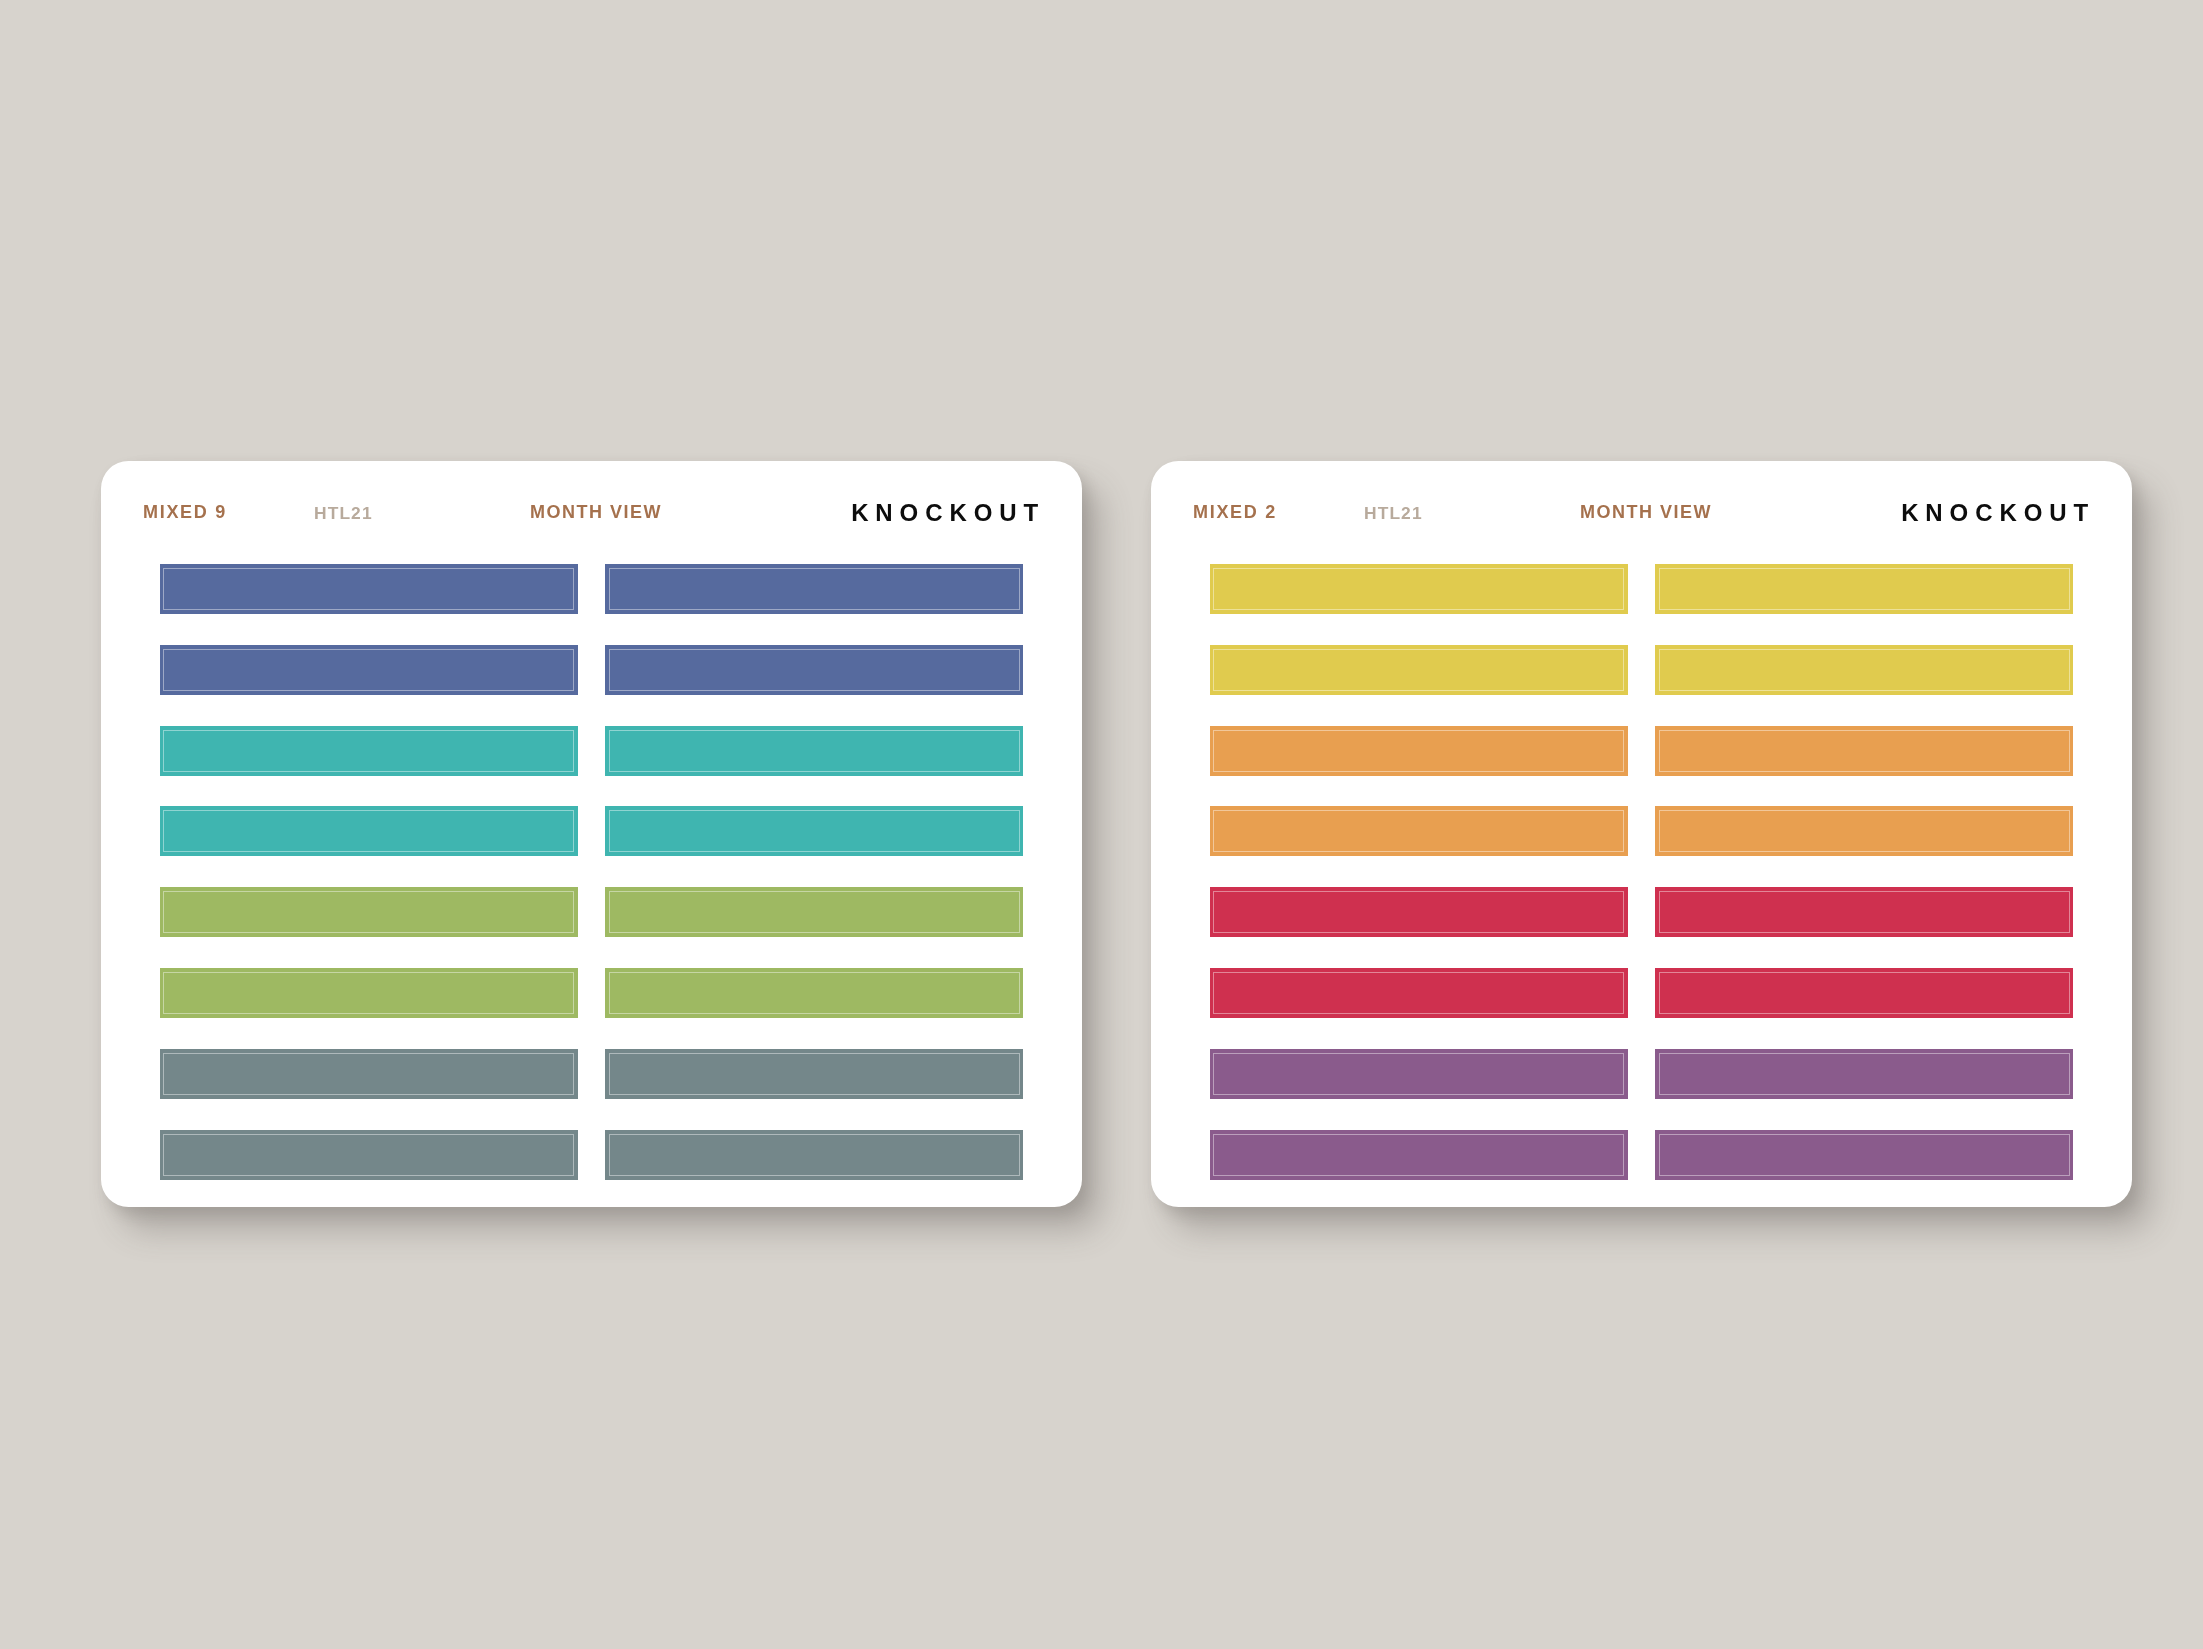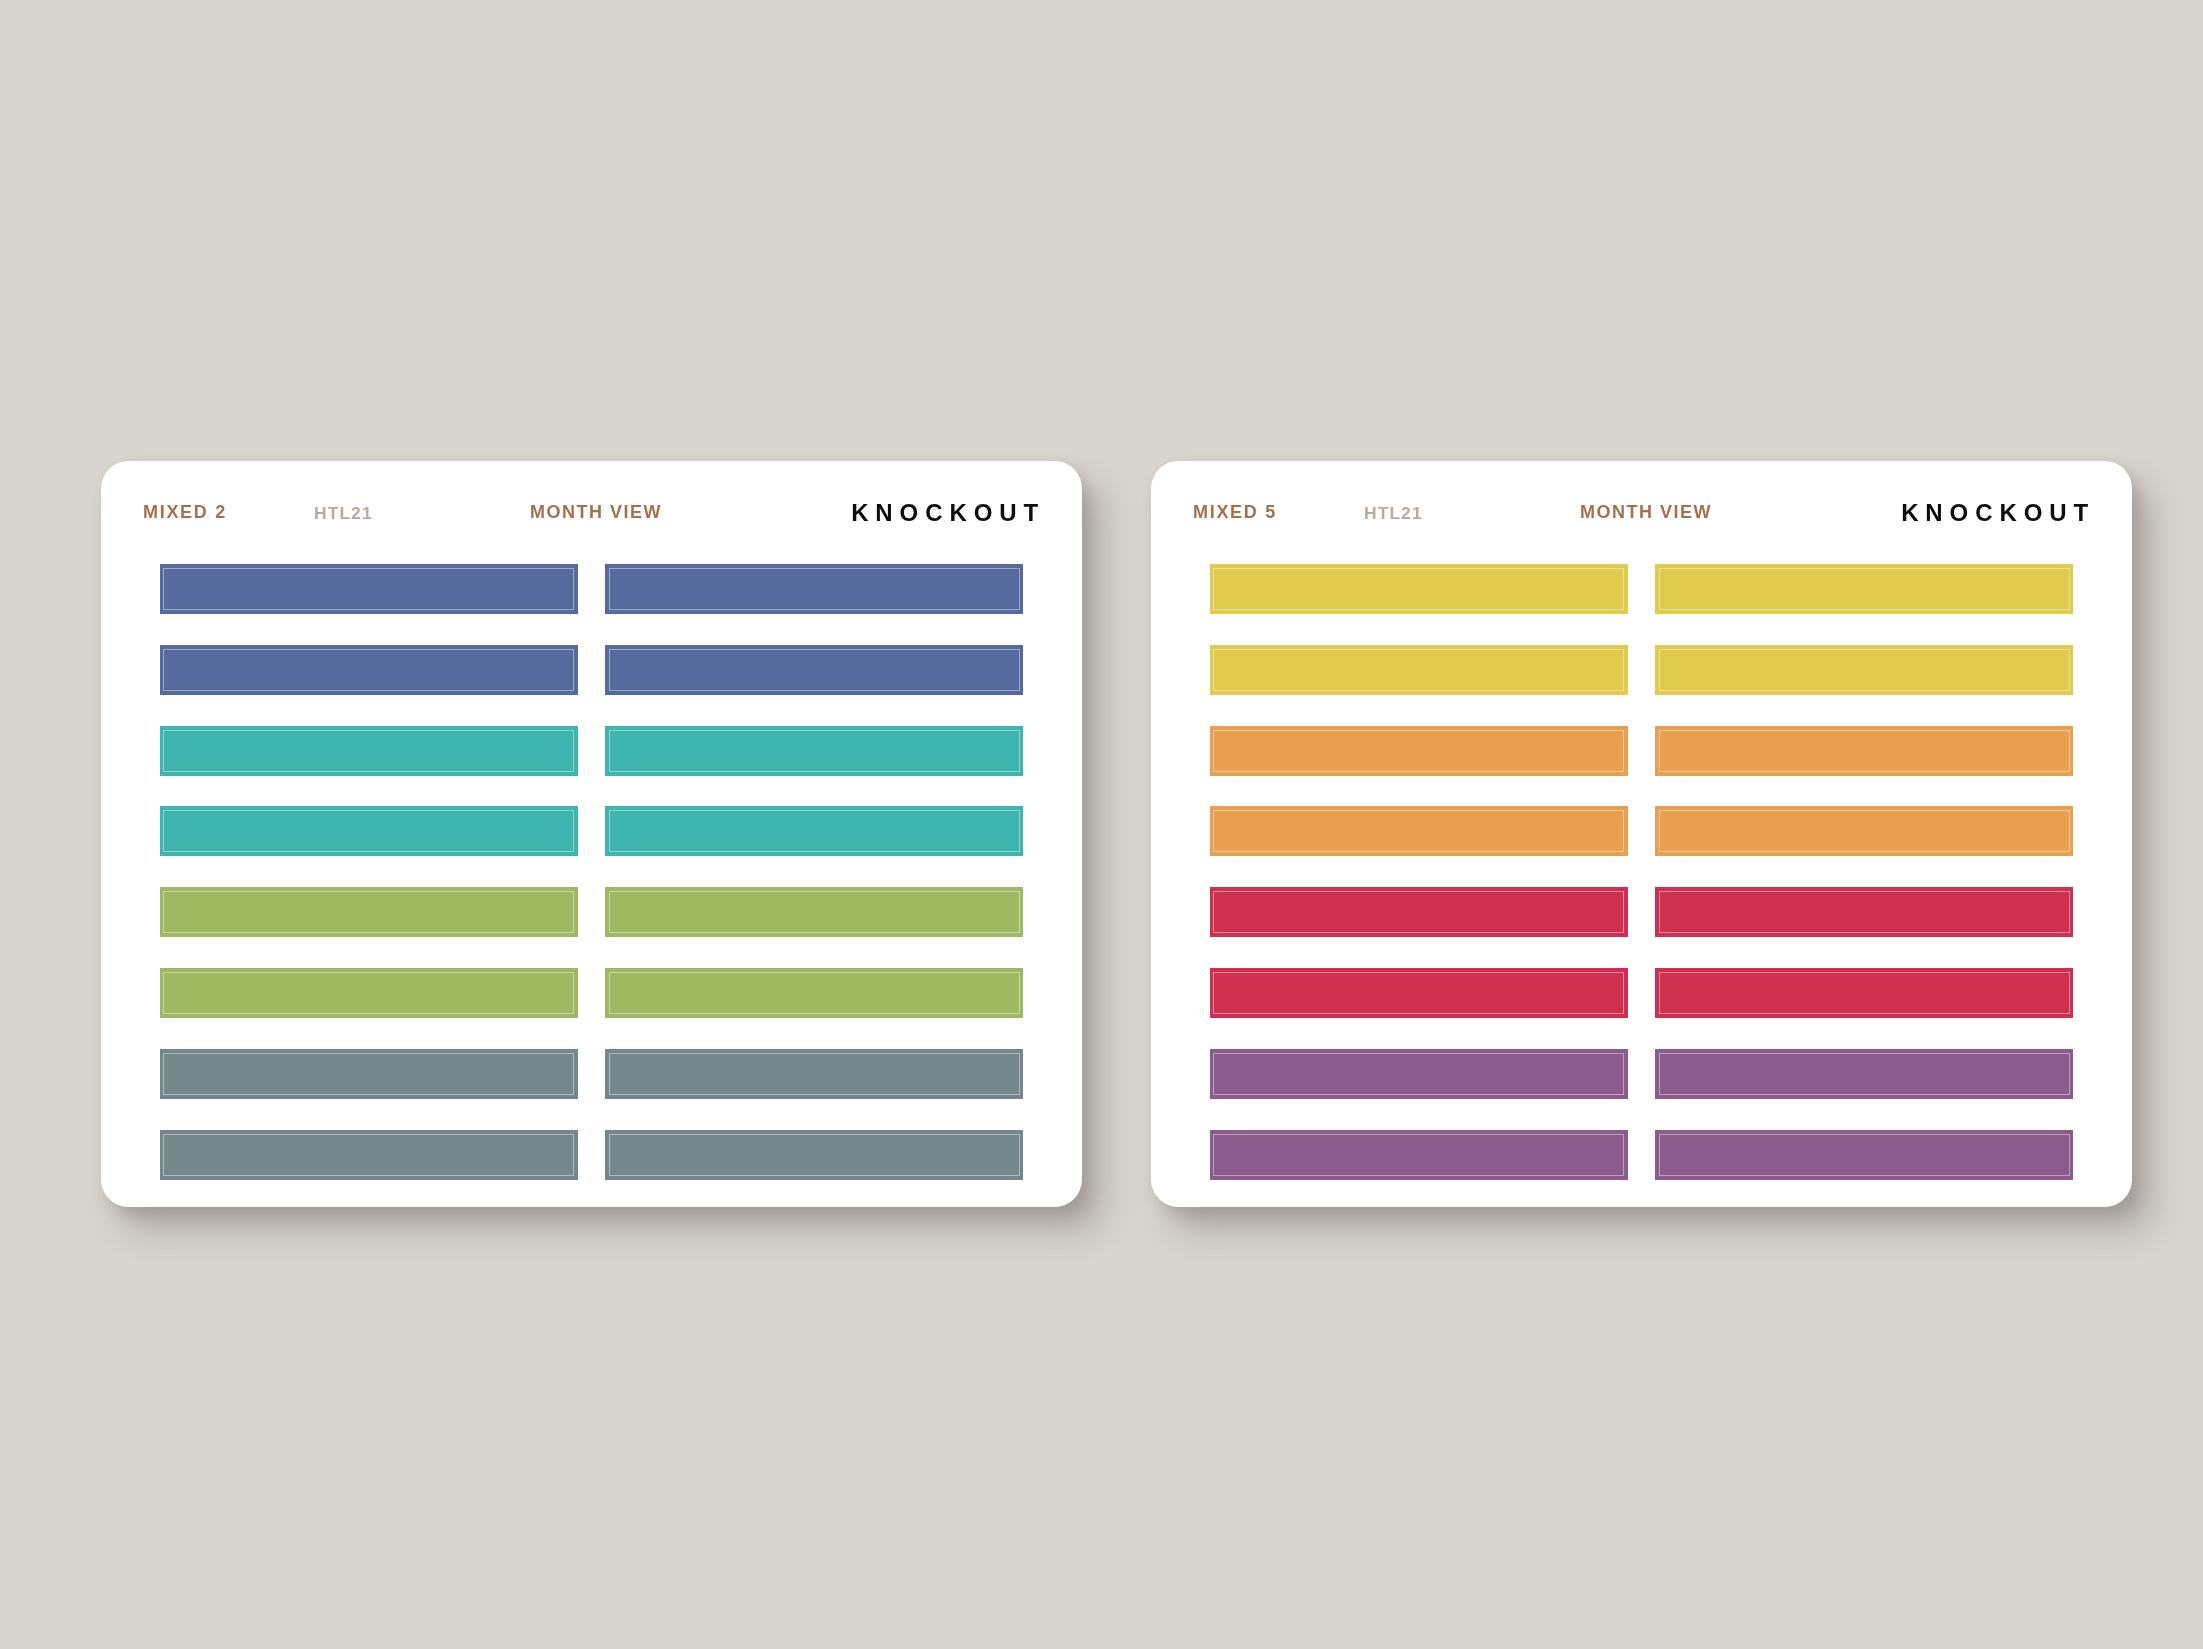--- a/index.html
+++ b/index.html
@@ -126,98 +126,98 @@
     pointer-events: none;
   }
 </style>
 </head>
 <body style="background: rgb(215, 211, 205);">
 
 <div id="stage">
 
   <div class="sheet" id="sheet-left">
     <div class="sheet-header">
+      <div class="hdr-label pos-label">MIXED 9</div>
+      <div class="hdr-code pos-code">HTL21</div>
+      <div class="hdr-view pos-view">MONTH VIEW</div>
+      <div class="hdr-brand pos-brand">KNOCKOUT</div>
+    </div>
+    <div class="sticker-grid">
+        <div class="sticker-row" style="top: 0px;">
+          <div class="sticker" style="background: rgb(86, 106, 158);"></div>
+          <div class="sticker" style="background: rgb(86, 106, 158);"></div>
+        </div>
+        <div class="sticker-row" style="top: 81px;">
+          <div class="sticker" style="background: rgb(86, 106, 158);"></div>
+          <div class="sticker" style="background: rgb(86, 106, 158);"></div>
+        </div>
+        <div class="sticker-row" style="top: 162px;">
+          <div class="sticker" style="background: rgb(63, 181, 176);"></div>
+          <div class="sticker" style="background: rgb(63, 181, 176);"></div>
+        </div>
+        <div class="sticker-row" style="top: 242px;">
+          <div class="sticker" style="background: rgb(63, 181, 176);"></div>
+          <div class="sticker" style="background: rgb(63, 181, 176);"></div>
+        </div>
+        <div class="sticker-row" style="top: 323px;">
+          <div class="sticker" style="background: rgb(158, 185, 98);"></div>
+          <div class="sticker" style="background: rgb(158, 185, 98);"></div>
+        </div>
+        <div class="sticker-row" style="top: 404px;">
+          <div class="sticker" style="background: rgb(158, 185, 98);"></div>
+          <div class="sticker" style="background: rgb(158, 185, 98);"></div>
+        </div>
+        <div class="sticker-row" style="top: 485px;">
+          <div class="sticker" style="background: rgb(116, 135, 138);"></div>
+          <div class="sticker" style="background: rgb(116, 135, 138);"></div>
+        </div>
+        <div class="sticker-row" style="top: 566px;">
+          <div class="sticker" style="background: rgb(116, 135, 138);"></div>
+          <div class="sticker" style="background: rgb(116, 135, 138);"></div>
+        </div>
+      </div>
+  </div>
+
+  <div class="sheet" id="sheet-right">
+    <div class="sheet-header">
       <div class="hdr-label pos-label">MIXED 2</div>
       <div class="hdr-code pos-code">HTL21</div>
       <div class="hdr-view pos-view">MONTH VIEW</div>
       <div class="hdr-brand pos-brand">KNOCKOUT</div>
     </div>
     <div class="sticker-grid">
         <div class="sticker-row" style="top: 0px;">
-          <div class="sticker" style="background: rgb(86, 106, 158);"></div>
-          <div class="sticker" style="background: rgb(86, 106, 158);"></div>
+          <div class="sticker" style="background: rgb(224, 203, 78);"></div>
+          <div class="sticker" style="background: rgb(224, 203, 78);"></div>
         </div>
         <div class="sticker-row" style="top: 81px;">
-          <div class="sticker" style="background: rgb(86, 106, 158);"></div>
-          <div class="sticker" style="background: rgb(86, 106, 158);"></div>
+          <div class="sticker" style="background: rgb(224, 203, 78);"></div>
+          <div class="sticker" style="background: rgb(224, 203, 78);"></div>
         </div>
         <div class="sticker-row" style="top: 162px;">
-          <div class="sticker" style="background: rgb(63, 181, 176);"></div>
-          <div class="sticker" style="background: rgb(63, 181, 176);"></div>
+          <div class="sticker" style="background: rgb(232, 159, 80);"></div>
+          <div class="sticker" style="background: rgb(232, 159, 80);"></div>
         </div>
         <div class="sticker-row" style="top: 242px;">
-          <div class="sticker" style="background: rgb(63, 181, 176);"></div>
-          <div class="sticker" style="background: rgb(63, 181, 176);"></div>
+          <div class="sticker" style="background: rgb(232, 159, 80);"></div>
+          <div class="sticker" style="background: rgb(232, 159, 80);"></div>
         </div>
         <div class="sticker-row" style="top: 323px;">
-          <div class="sticker" style="background: rgb(158, 185, 98);"></div>
-          <div class="sticker" style="background: rgb(158, 185, 98);"></div>
+          <div class="sticker" style="background: rgb(207, 48, 79);"></div>
+          <div class="sticker" style="background: rgb(207, 48, 79);"></div>
         </div>
         <div class="sticker-row" style="top: 404px;">
-          <div class="sticker" style="background: rgb(158, 185, 98);"></div>
-          <div class="sticker" style="background: rgb(158, 185, 98);"></div>
+          <div class="sticker" style="background: rgb(207, 48, 79);"></div>
+          <div class="sticker" style="background: rgb(207, 48, 79);"></div>
         </div>
         <div class="sticker-row" style="top: 485px;">
-          <div class="sticker" style="background: rgb(116, 135, 138);"></div>
-          <div class="sticker" style="background: rgb(116, 135, 138);"></div>
+          <div class="sticker" style="background: rgb(138, 91, 140);"></div>
+          <div class="sticker" style="background: rgb(138, 91, 140);"></div>
         </div>
         <div class="sticker-row" style="top: 566px;">
-          <div class="sticker" style="background: rgb(116, 135, 138);"></div>
-          <div class="sticker" style="background: rgb(116, 135, 138);"></div>
+          <div class="sticker" style="background: rgb(138, 91, 140);"></div>
+          <div class="sticker" style="background: rgb(138, 91, 140);"></div>
         </div>
       </div>
   </div>
 
-  <div class="sheet" id="sheet-right">
-    <div class="sheet-header">
-      <div class="hdr-label pos-label">MIXED 5</div>
-      <div class="hdr-code pos-code">HTL21</div>
-      <div class="hdr-view pos-view">MONTH VIEW</div>
-      <div class="hdr-brand pos-brand">KNOCKOUT</div>
-    </div>
-    <div class="sticker-grid">
-        <div class="sticker-row" style="top: 0px;">
-          <div class="sticker" style="background: rgb(224, 203, 78);"></div>
-          <div class="sticker" style="background: rgb(224, 203, 78);"></div>
-        </div>
-        <div class="sticker-row" style="top: 81px;">
-          <div class="sticker" style="background: rgb(224, 203, 78);"></div>
-          <div class="sticker" style="background: rgb(224, 203, 78);"></div>
-        </div>
-        <div class="sticker-row" style="top: 162px;">
-          <div class="sticker" style="background: rgb(232, 159, 80);"></div>
-          <div class="sticker" style="background: rgb(232, 159, 80);"></div>
-        </div>
-        <div class="sticker-row" style="top: 242px;">
-          <div class="sticker" style="background: rgb(232, 159, 80);"></div>
-          <div class="sticker" style="background: rgb(232, 159, 80);"></div>
-        </div>
-        <div class="sticker-row" style="top: 323px;">
-          <div class="sticker" style="background: rgb(207, 48, 79);"></div>
-          <div class="sticker" style="background: rgb(207, 48, 79);"></div>
-        </div>
-        <div class="sticker-row" style="top: 404px;">
-          <div class="sticker" style="background: rgb(207, 48, 79);"></div>
-          <div class="sticker" style="background: rgb(207, 48, 79);"></div>
-        </div>
-        <div class="sticker-row" style="top: 485px;">
-          <div class="sticker" style="background: rgb(138, 91, 140);"></div>
-          <div class="sticker" style="background: rgb(138, 91, 140);"></div>
-        </div>
-        <div class="sticker-row" style="top: 566px;">
-          <div class="sticker" style="background: rgb(138, 91, 140);"></div>
-          <div class="sticker" style="background: rgb(138, 91, 140);"></div>
-        </div>
-      </div>
-  </div>
-
 </div>
 
 
 </body></html>

